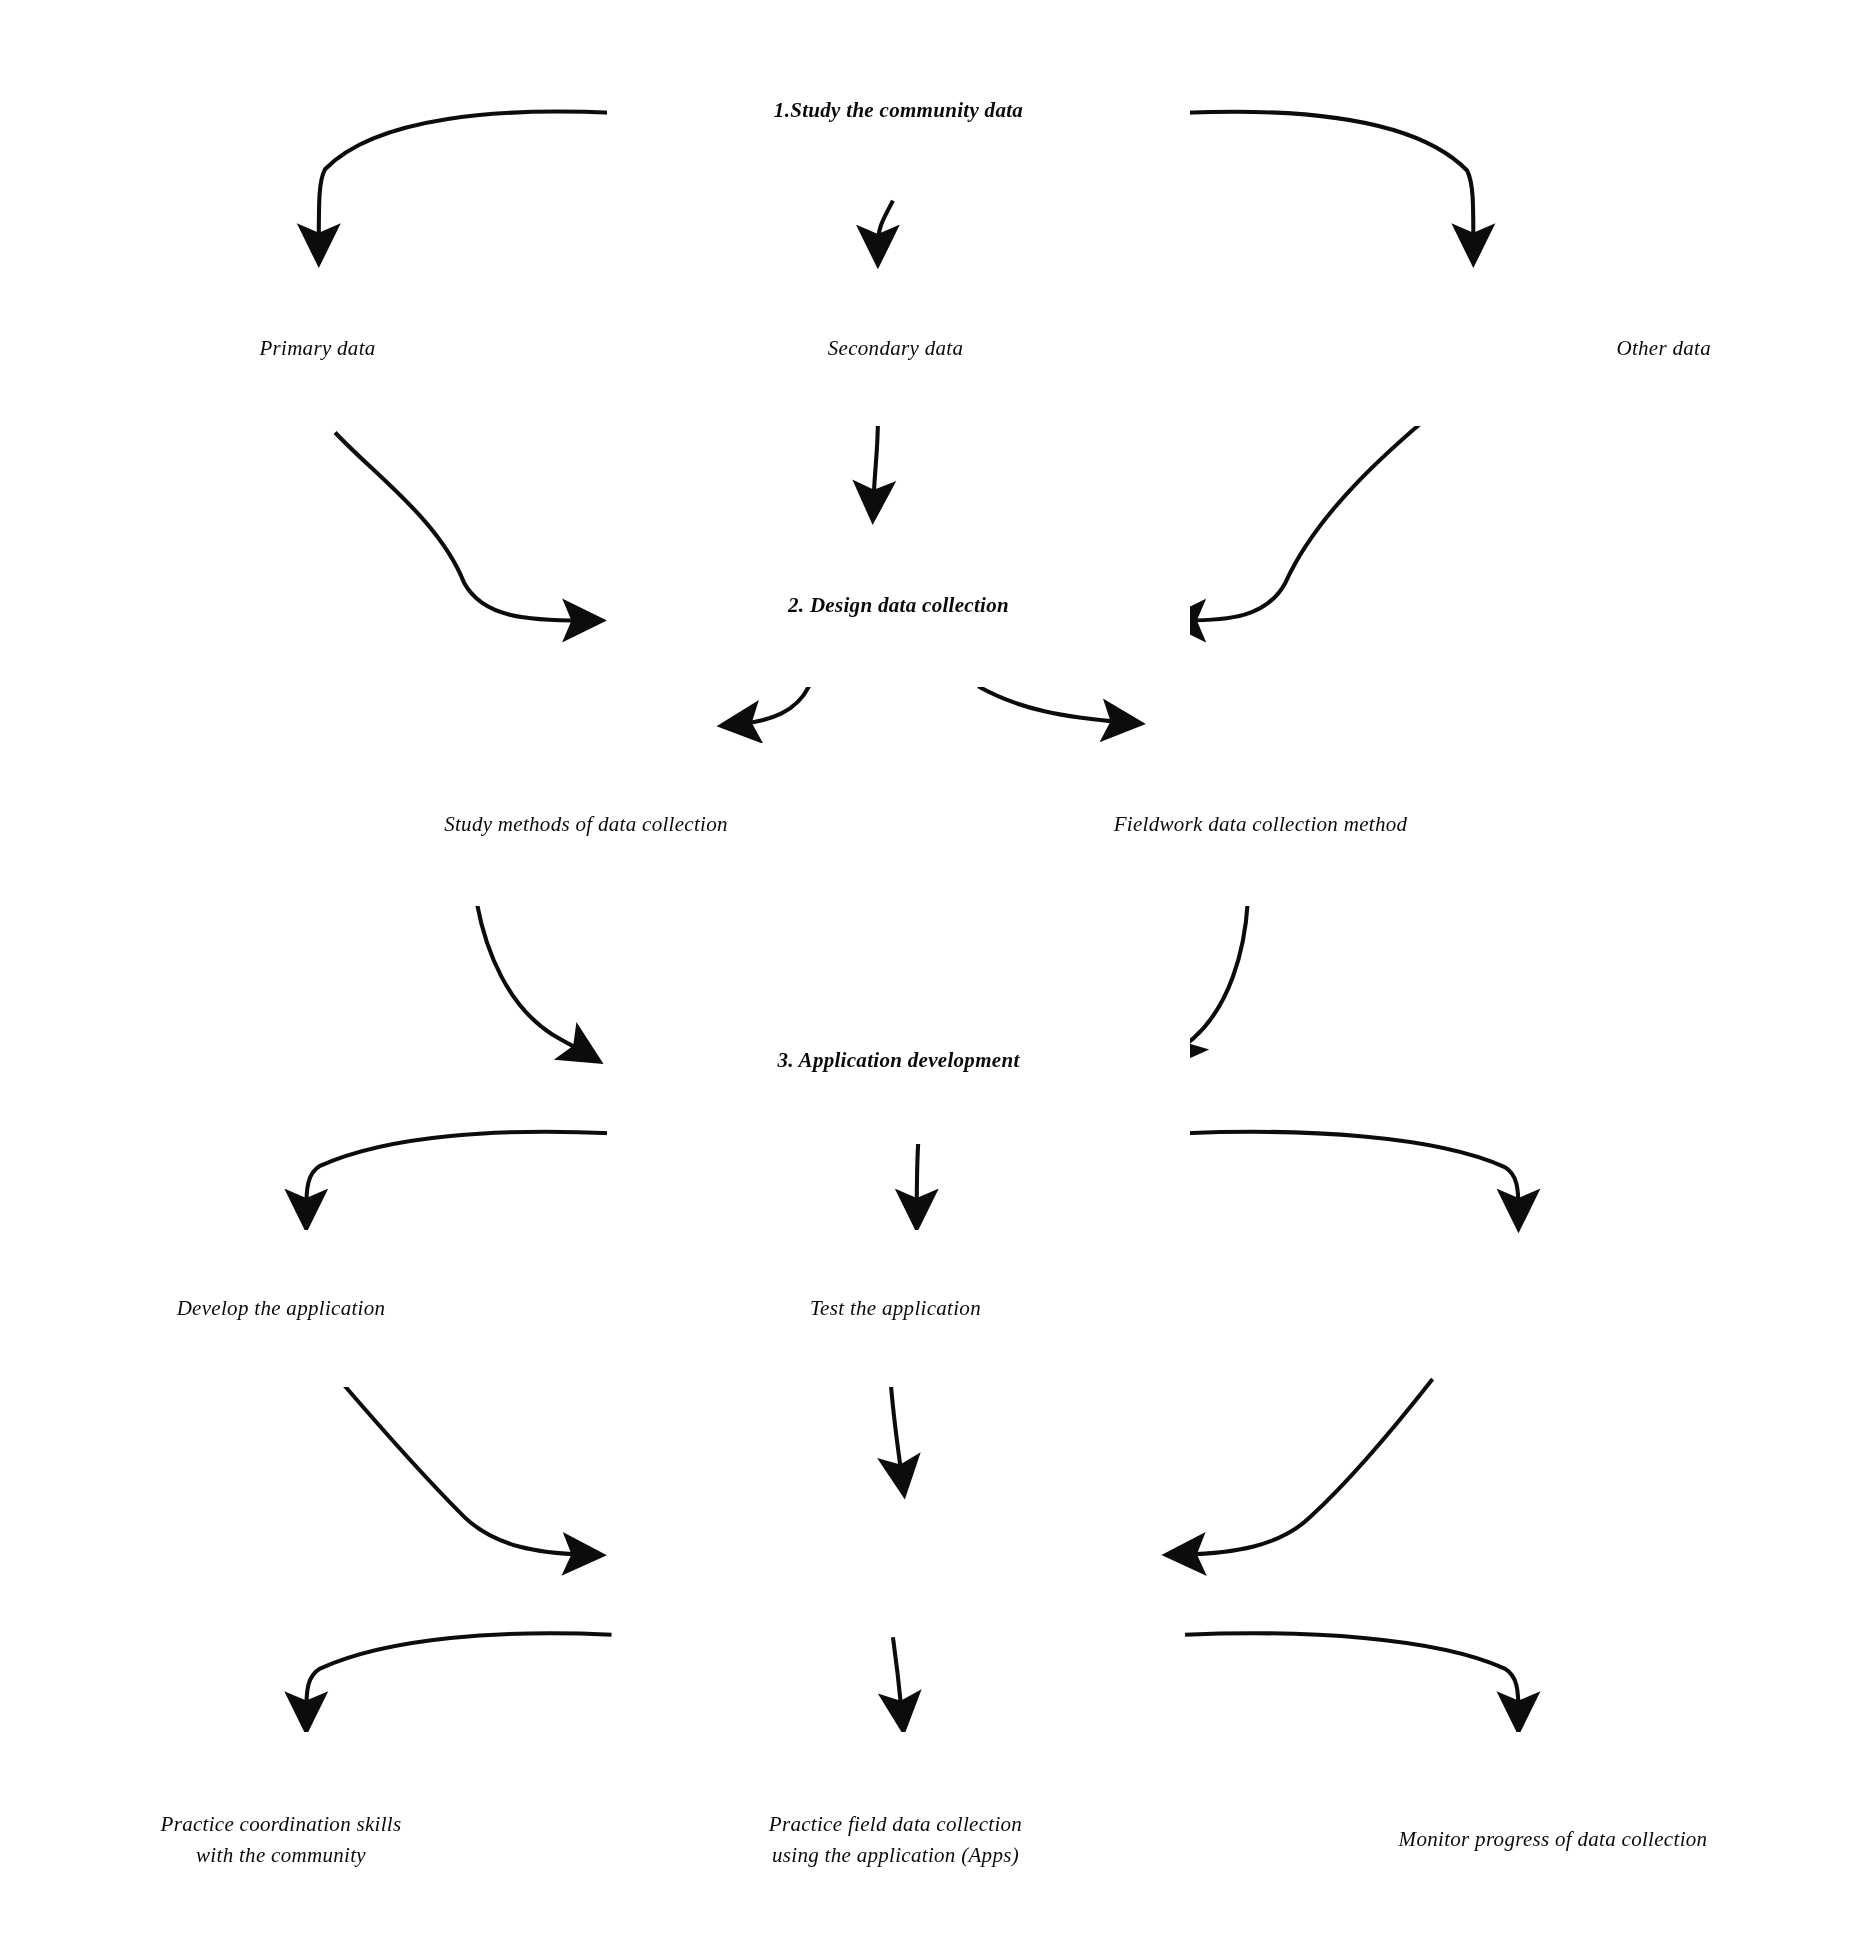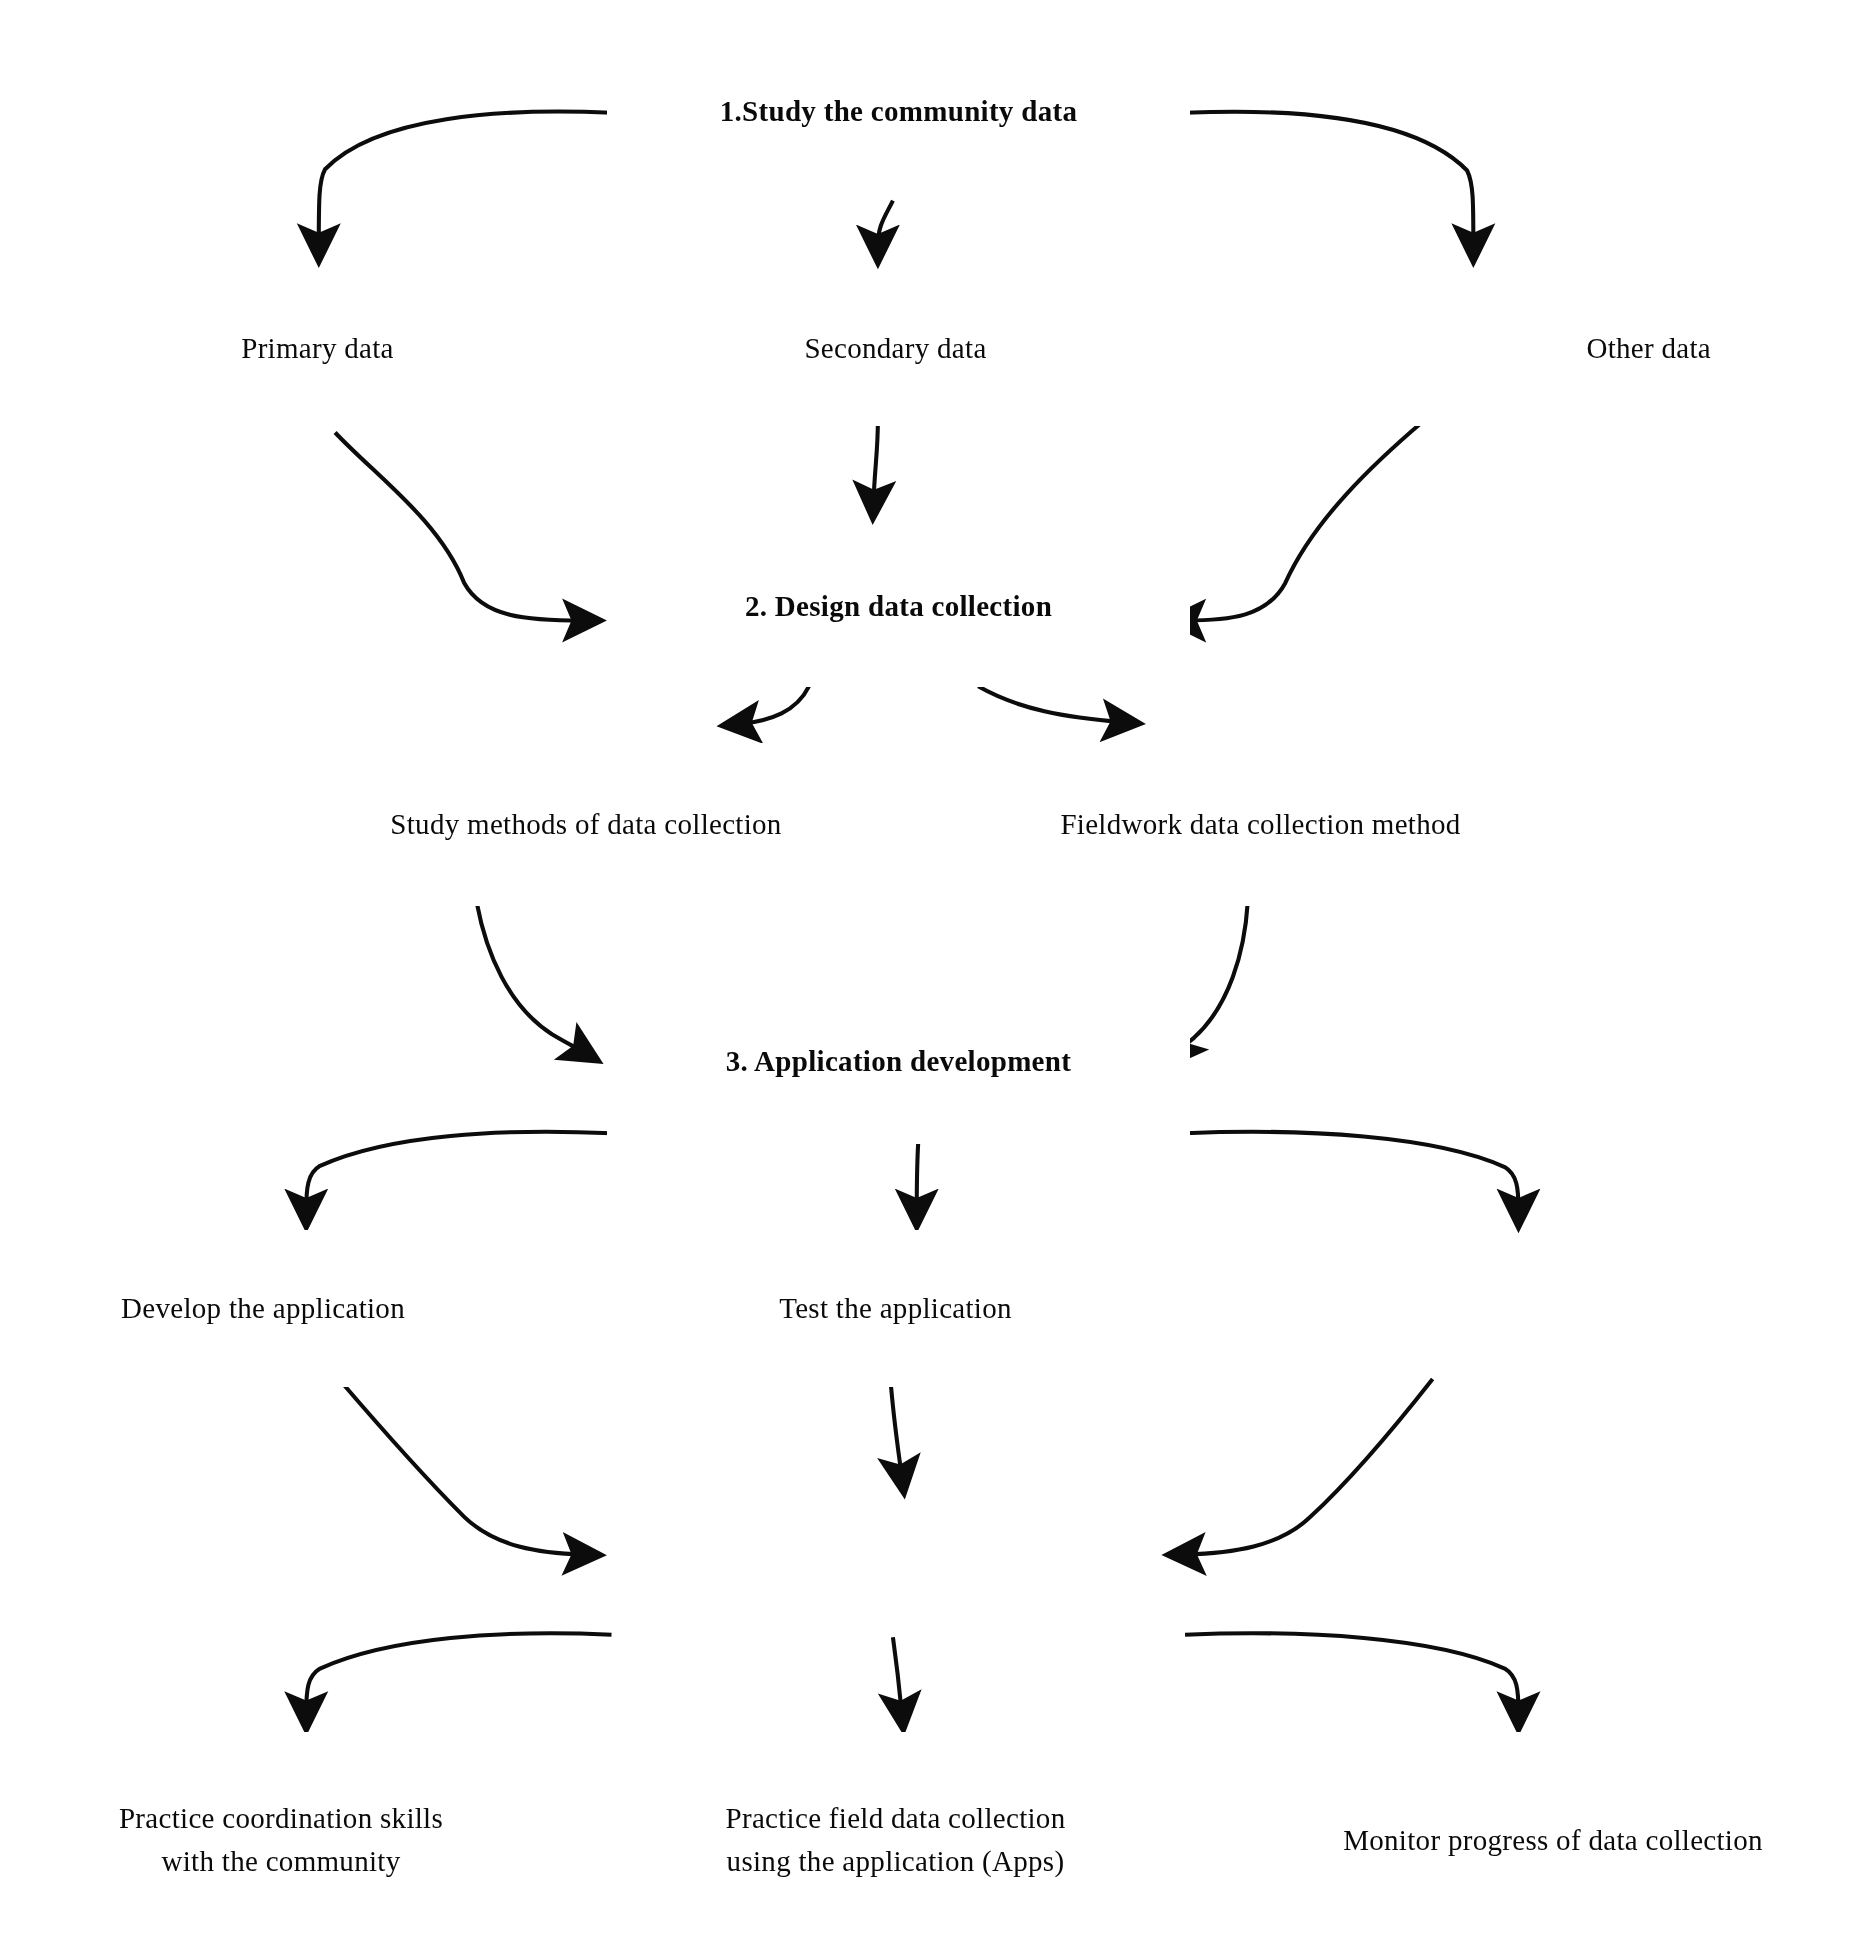--- a/index.html
+++ b/index.html
@@ -39,24 +39,25 @@
   }
   .node-box {
     border-color: #0d2433;
   }
   .node-label {
     display: block;
     width: 100%;
     padding: 0 15px;
     box-sizing: border-box;
     color: #0a0a0a;
-    font-size: 29px;
+    font-size: 21px;
     line-height: 1.48;
     letter-spacing: 0.3px;
     white-space: pre-line;
+    font-style: italic;
   }
   .node-label.bold {
     font-weight: bold;
   }
   .arrow-path {
     fill: none;
     stroke: #0c0c0c;
     stroke-width: 6.5;
   }
   .arrow-head {
@@ -178,21 +179,21 @@
   </div>
 
   <div class="node-box" style="left:958px; top:743px; width:605px; height:163px;">
     <span class="node-label">Fieldwork  data collection method</span>
   </div>
 
   <div class="node-box" style="left:607px; top:978px; width:583px; height:166px;">
     <span class="node-label bold">3. Application development</span>
   </div>
 
-  <div class="node-box" style="left:12px; top:1230px; width:502px; height:157px;">
+  <div class="node-box" style="left:30px; top:1230px; width:502px; height:157px;">
     <span class="node-label">Develop the application</span>
   </div>
 
   <div class="node-box" style="left:607px; top:1230px; width:577px; height:157px;">
     <span class="node-label">Test the application</span>
   </div>
 
 
 
   <div class="node-box" style="left:30px; top:1732px; width:502px; height:216px;">

